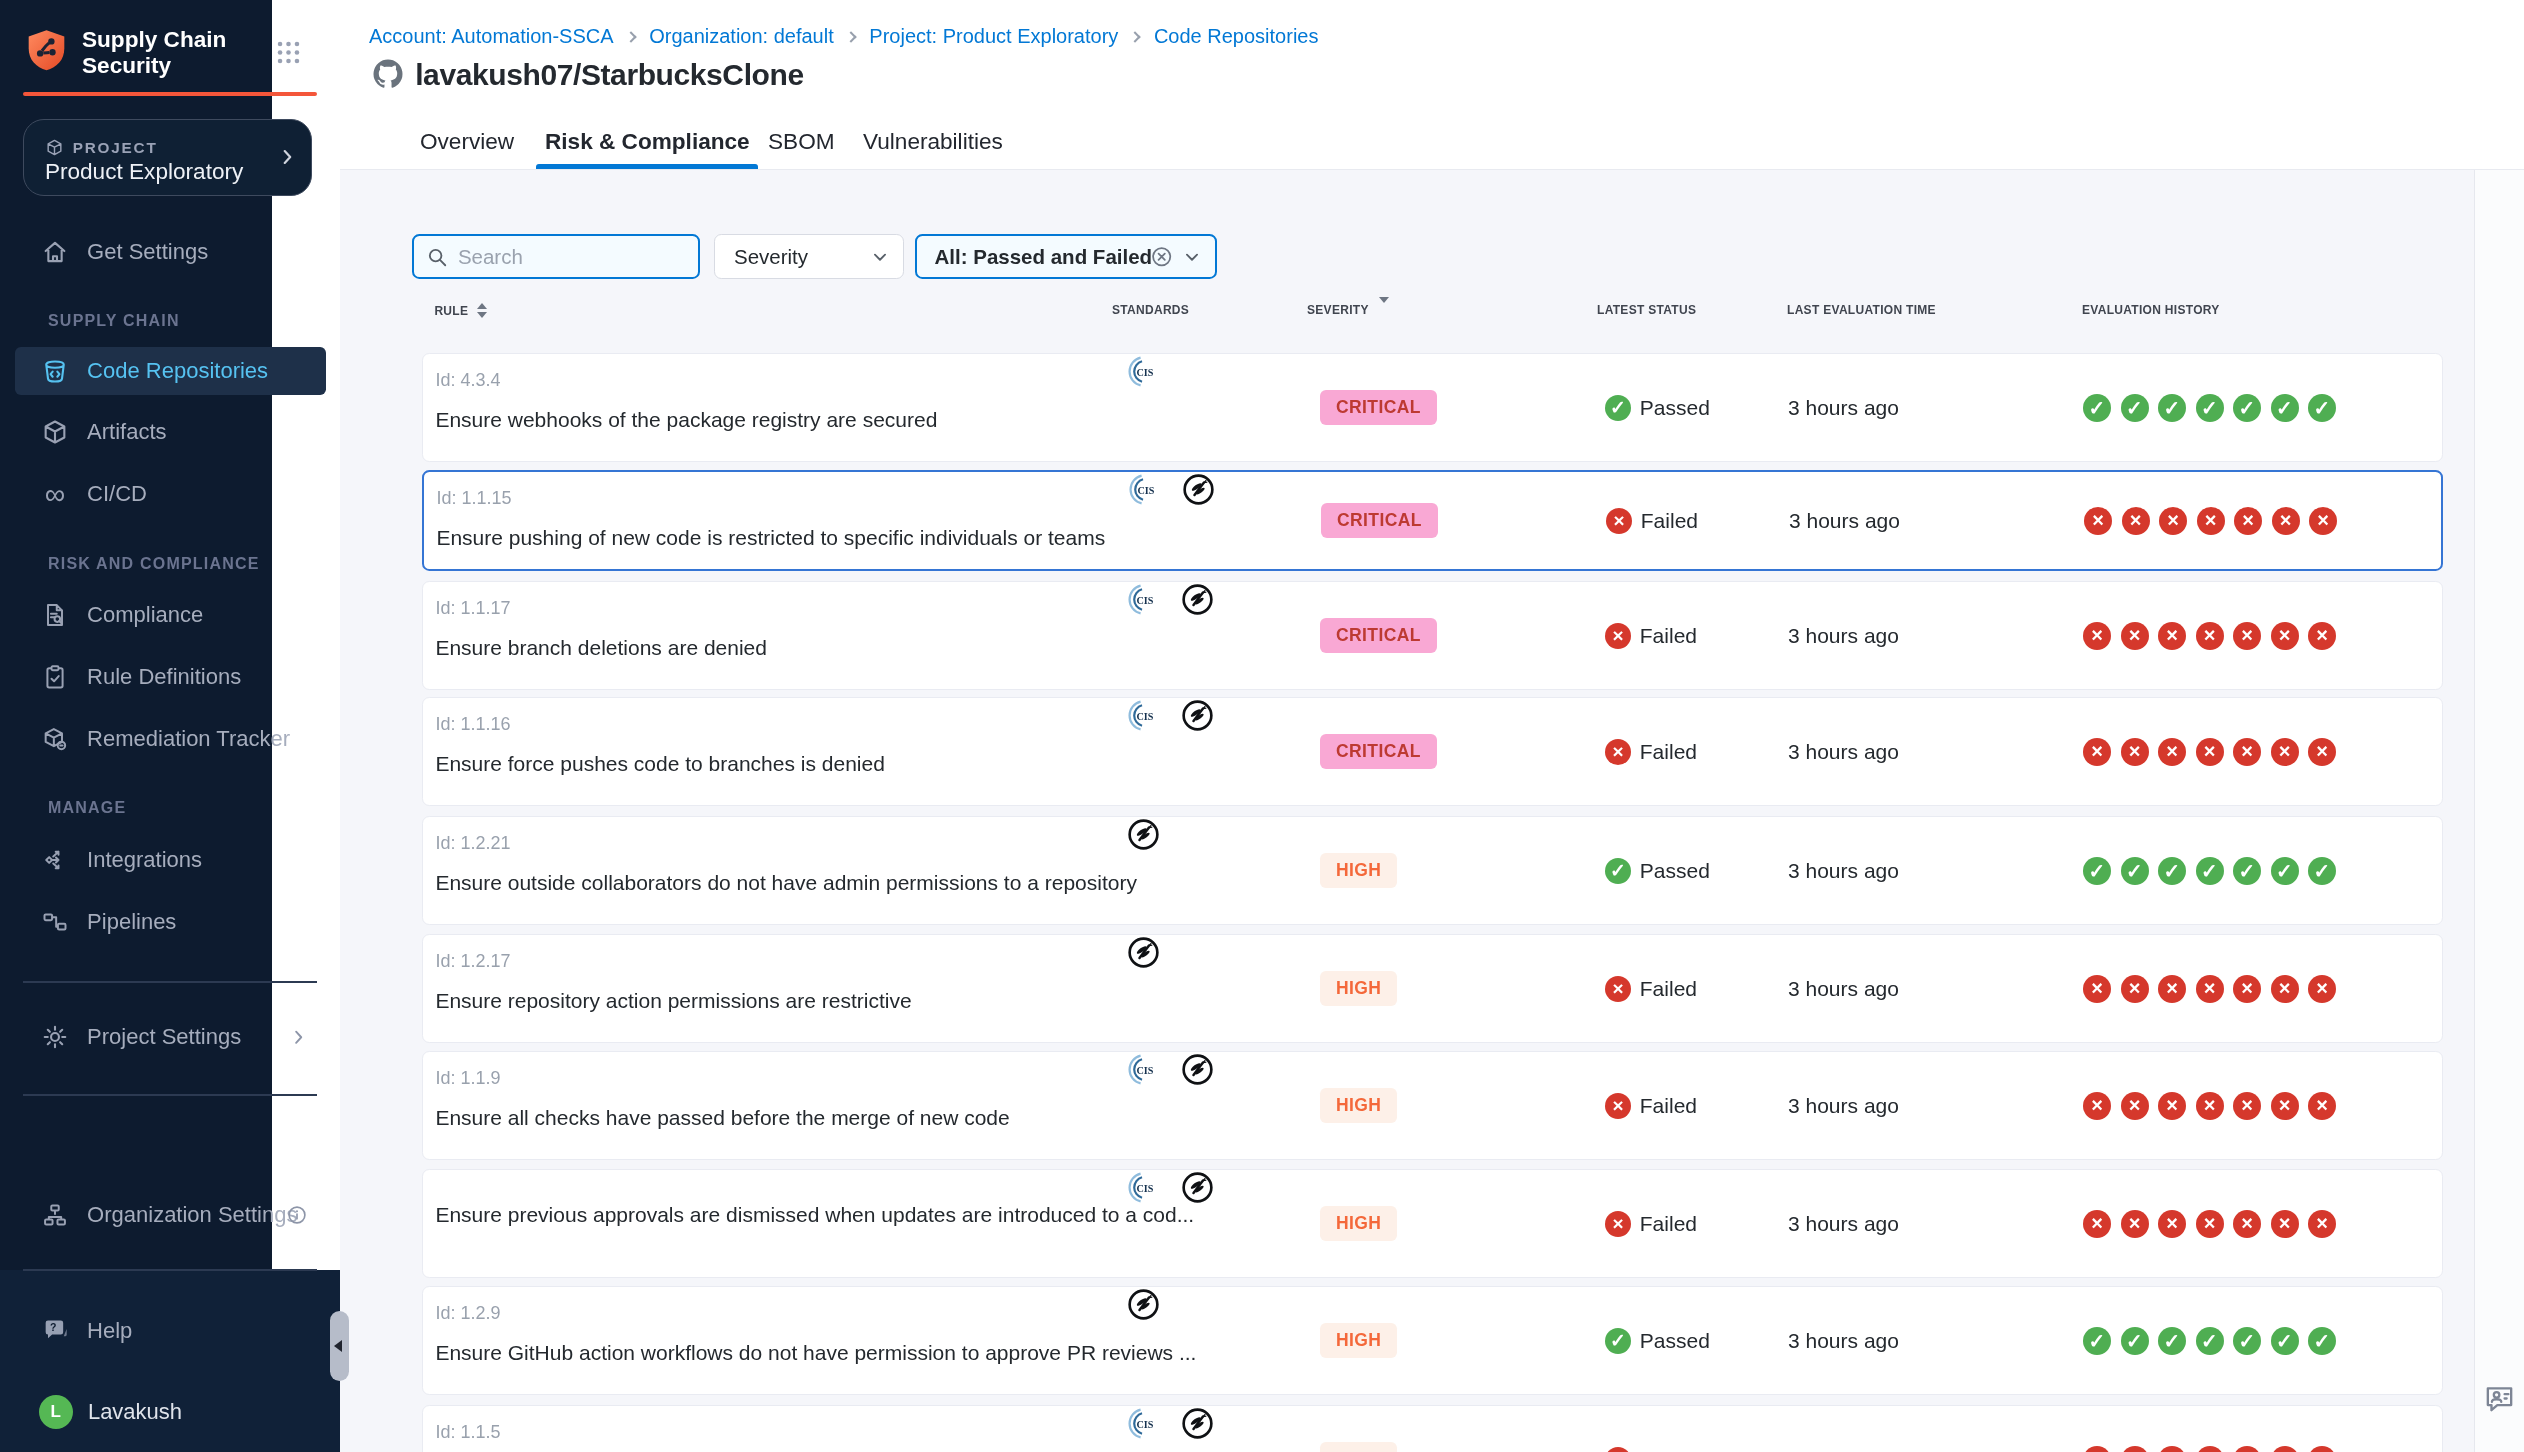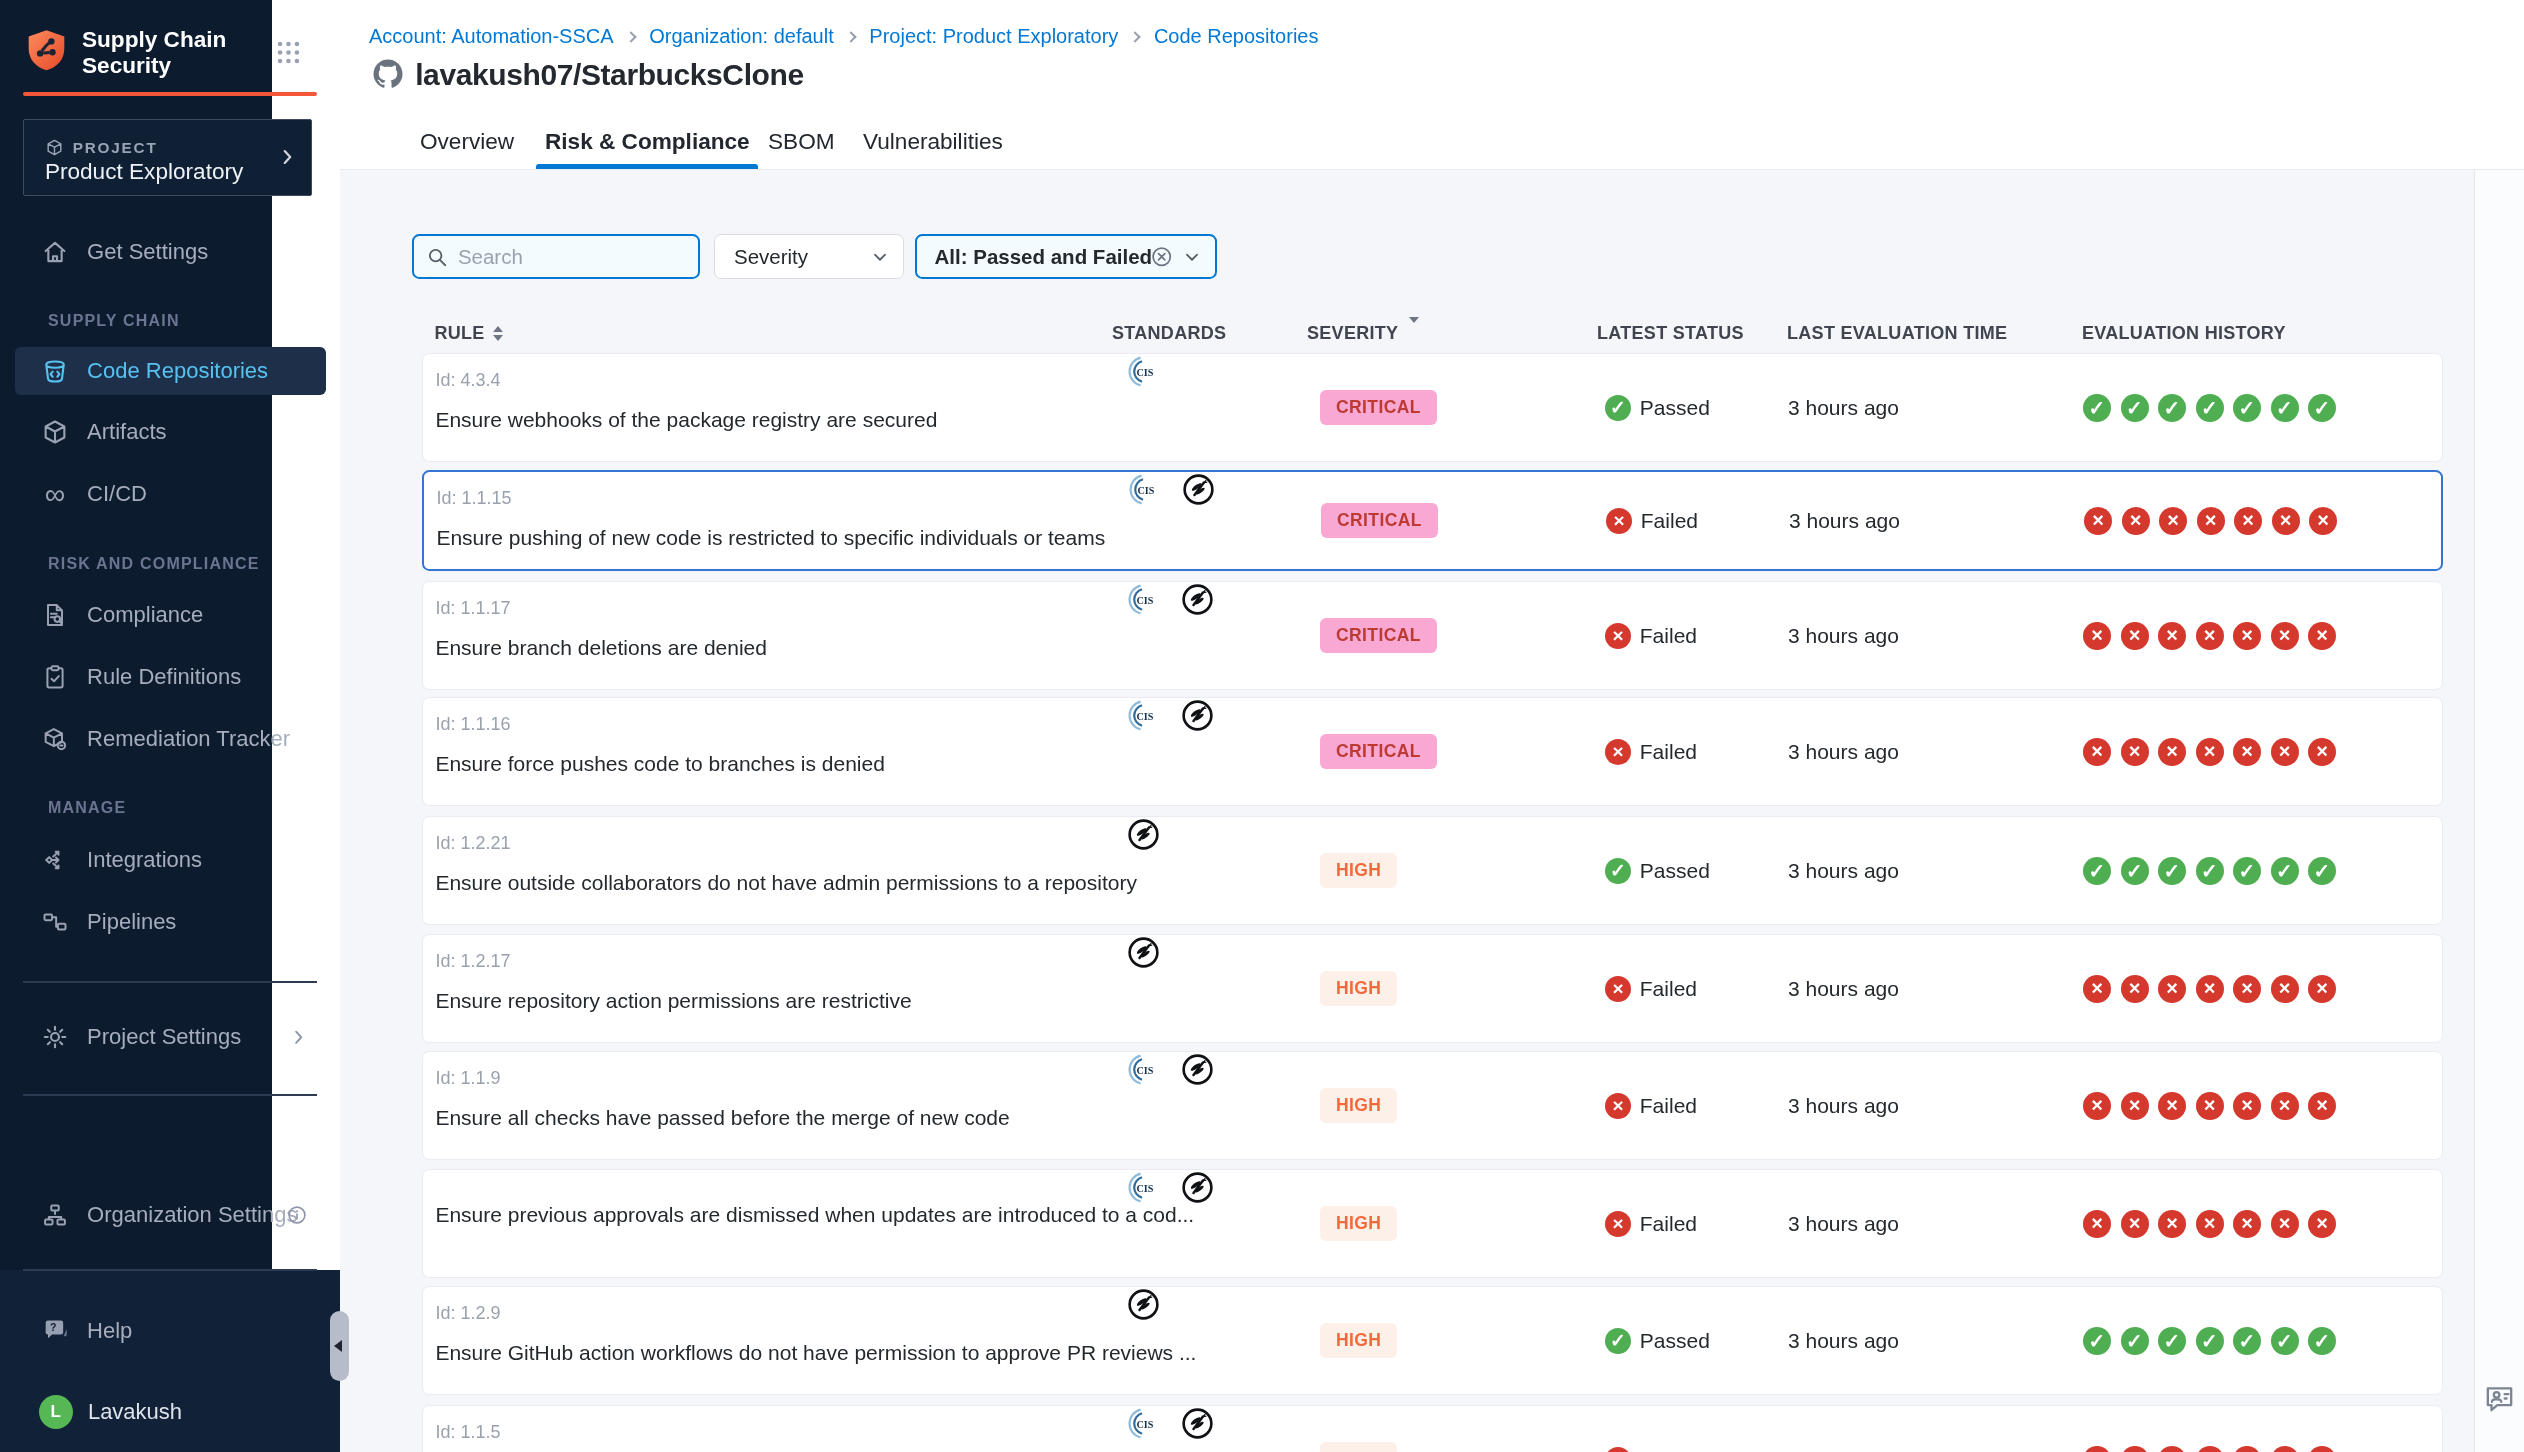--- a/index.html
+++ b/index.html
@@ -7,21 +7,21 @@
   .screen { position:relative; width:2525px; height:1452px; overflow:hidden; }
 
   
   .sidebar { position:absolute; left:0; top:0; width:272px; height:1452px; background:#0d1b2f; z-index:5; }
   .logo-row { position:absolute; left:24px; top:26px; width:292px; height:51px; }
   .logo-shield { position:absolute; left:0; top:0; }
   .logo-title { position:absolute; left:58px; top:0.7px; color:#ffffff; font-size:22.6px; font-weight:700; line-height:26px; }
   .apps-grid { position:absolute; left:250px; top:11.7px; width:29px; height:29px; cursor:pointer; }
   .brand-rule { position:absolute; left:23.4px; top:92px; width:294px; height:3.7px; background:#f4563a; border-radius:2.2px; }
 
-  .project-card { position:absolute; left:23.4px; top:119px; width:289px; height:77px; border:1.5px solid #3e4a5e; border-radius:2px; background:#0f2034; cursor:pointer; }
+  .project-card { position:absolute; left:23.4px; top:119px; width:289px; height:77px; border:1.5px solid #3e4a5e; border-radius:21px; background:#0f2034; cursor:pointer; }
   .project-label-row { position:absolute; left:20.5px; top:17.5px; display:flex; align-items:center; color:#9aa2b6; }
   .project-label { font-size:15.3px; font-weight:700; letter-spacing:1.8px; margin-left:8.8px; }
   .project-name { position:absolute; left:20.5px; top:39px; font-size:22.6px; color:#eef1f6; }
   .project-chevron { position:absolute; right:13px; top:26px; color:#cfd4de; }
 
   .nav-item { position:absolute; left:14.6px; width:311px; height:48px; display:flex; align-items:center; border-radius:5.8px; color:#a6adbd; font-size:22px; cursor:pointer; }
   .nav-item.active { background:#1e3049; color:#56c2f1; }
   .nav-item .nicon { width:29px; height:29px; margin-left:26px; margin-right:17.5px; flex:none; color:#99a1b3; display:flex; align-items:center; justify-content:center; }
   .nav-item.active .nicon { color:#56c2f1; }
   .nav-section { position:absolute; left:48px; color:#6b7490; font-size:16px; font-weight:600; letter-spacing:1.2px; }
@@ -60,21 +60,21 @@
   .search-ic { margin:0 10.2px 0 11.7px; flex:none; display:flex; }
   .select-box { position:absolute; top:0; height:45px; border-radius:7.3px; display:flex; align-items:center; cursor:pointer; }
   .severity-select { left:302px; width:190px; background:#fff; border:1.5px solid #d8dbe3; }
   .severity-select .sel-label { font-size:20.5px; color:#24292e; margin-left:19px; }
   .status-select { left:503px; width:302px; background:#f4fbff; border:2.2px solid #0278d5; }
   .status-select .sel-label { font-size:20.5px; font-weight:600; color:#24292e; margin-left:17.5px; }
   .sel-chevron { position:absolute; right:11.7px; display:flex; color:#586069; }
   .clear-ic { position:absolute; right:42px; display:flex; color:#6e7683; cursor:pointer; }
 
   
-  .thead { position:absolute; left:82px; top:149px; width:2021px; height:29px; font-size:18px; font-weight:700; color:#40454f; letter-spacing:0.3px; }
+  .thead { position:absolute; left:82px; top:129px; width:2021px; height:29px; font-size:12px; font-weight:700; color:#40454f; letter-spacing:0.3px; }
   .th { position:absolute; top:4.4px; display:flex; align-items:center; }
   .sort-stack { display:inline-flex; flex-direction:column; margin-left:8.8px; gap:2.9px; }
   .tri-up { width:0; height:0; border-left:5.8px solid transparent; border-right:5.8px solid transparent; border-bottom:6.6px solid #6e7683; }
   .tri-down { width:0; height:0; border-left:5.8px solid transparent; border-right:5.8px solid transparent; border-top:6.6px solid #6e7683; }
   .sort-single { margin-left:10.2px; }
 
   
   .row { position:absolute; left:82px; width:2021px; height:109px; background:#fff; border:1.5px solid #e9ebf2; border-radius:7.3px; cursor:pointer; }
   .row.selected { border:2.2px solid #3575d4; height:101px; }
   .cell-rule { position:absolute; left:12.4px; top:16px; }

